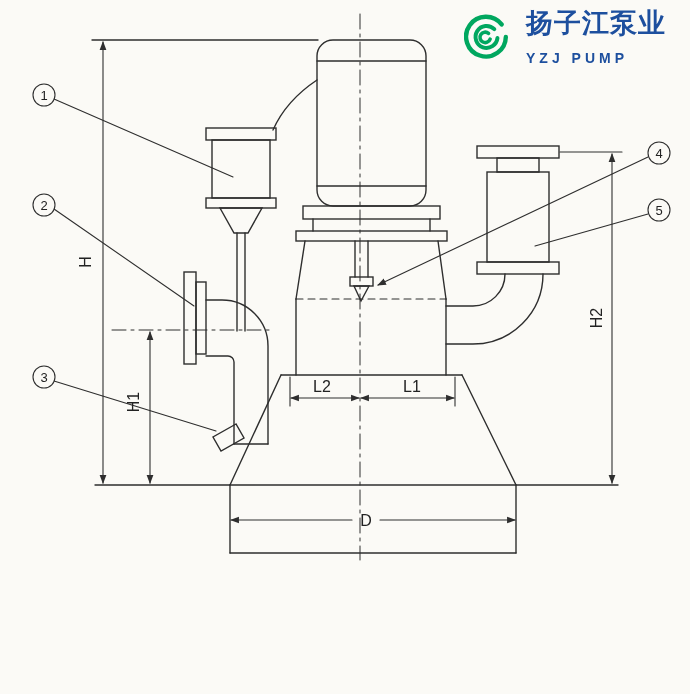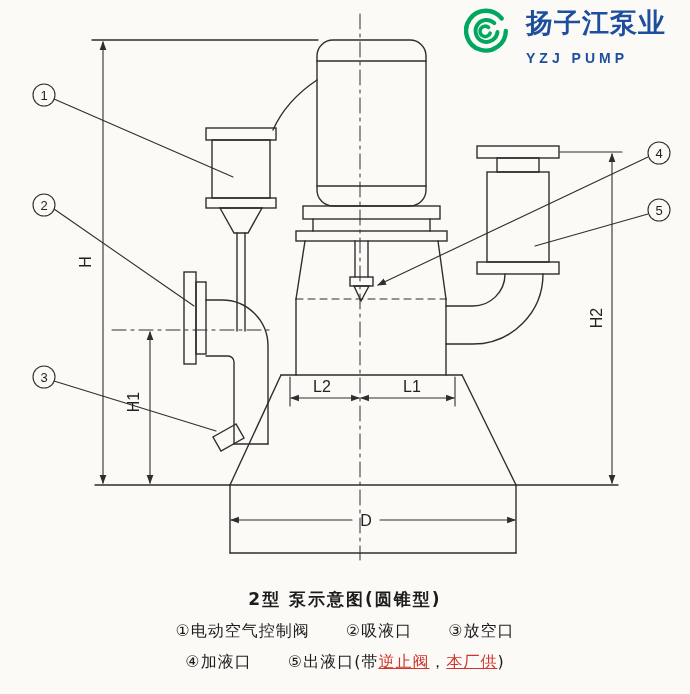--- a/index.html
+++ b/index.html
@@ -9,21 +9,21 @@
     background:#fbfaf6;
     position:relative;
     overflow:hidden;
     color:#1c1c1c;
   }
   .page { position:absolute; inset:0; }
 
   
   .logo {
     position:absolute; top:8px; right:24px;
-    display:flex; align-items:flex-start; gap:16px;
+    display:flex; align-items:center; gap:16px;
   }
   .logo-icon { width:46px; height:46px; }
   .logo-text { display:flex; flex-direction:column; }
   .brand-cn {
     font-size:27px; font-weight:bold; color:#1d4f9e;
     letter-spacing:1px; line-height:1.1;
     font-family:"DejaVu Sans", sans-serif;
   }
   .brand-en {
     font-size:14px; font-weight:bold; color:#1d4f9e;
@@ -176,26 +176,14 @@
       <g font-size="13">
         <text x="44" y="100">1</text>
         <text x="44" y="210">2</text>
         <text x="44" y="382">3</text>
         <text x="659" y="158">4</text>
         <text x="659" y="215">5</text>
       </g>
     </g>
   </svg>
 
-  <div class="caption">
-    <div class="caption-title">2型 泵示意图(圆锥型)</div>
-    <div class="legend-row">
-      <span class="item">①电动空气控制阀</span>
-      <span class="item">②吸液口</span>
-      <span class="item">③放空口</span>
-    </div>
-    <div class="legend-row">
-      <span class="item">④加液口</span>
-      <span class="item"><span>⑤出液口(带</span><span class="hl-red">逆止阀</span><span>，</span><span class="hl-red">本厂供</span><span>)</span></span>
-    </div>
-  </div>
 
 </div>
 
 </body></html>

